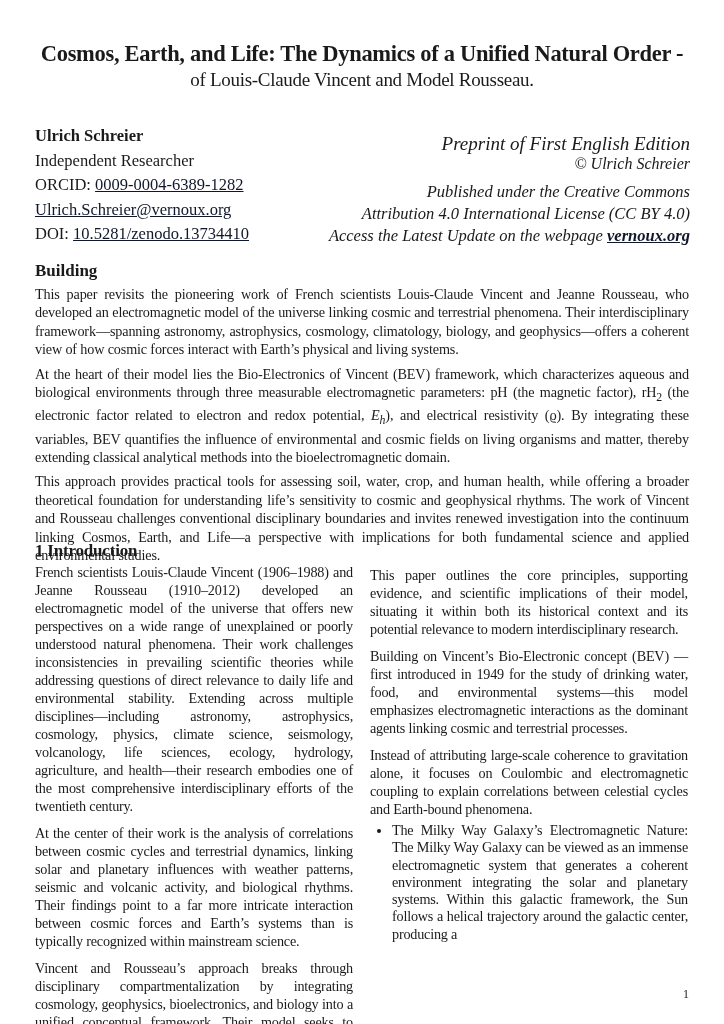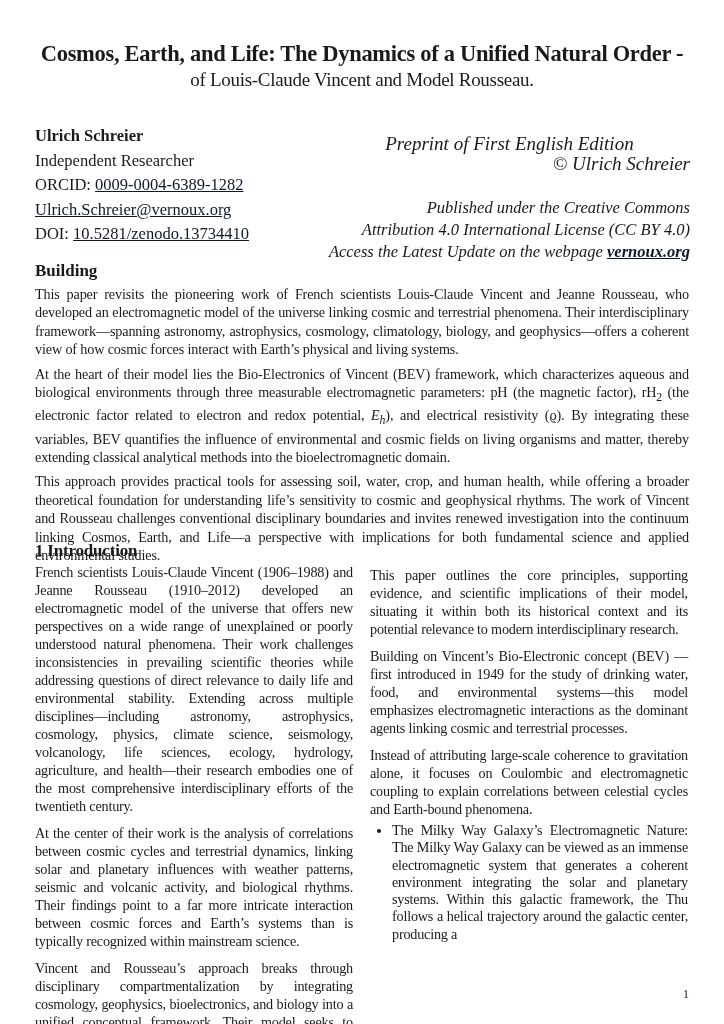--- a/index.html
+++ b/index.html
@@ -10,22 +10,22 @@
   .page { position: absolute; left: 0; top: 0; width: 724px; height: 920px; }
   .title-block { position: absolute; top: 40px; left: 0; width: 724px; text-align: center; }
   .title { font-weight: bold; font-size: 22.5px; letter-spacing: -0.3px; line-height: 28px; margin: 0; }
   .subtitle { font-size: 19px; line-height: 24px; letter-spacing: -0.3px; margin: 0; }
 
   .author-block { position: absolute; left: 35px; top: 124px; font-size: 16.5px; line-height: 24.5px; }
   .author-name { font-weight: bold; }
   a.link { color: #0f172a; text-decoration: underline; }
 
   .pub-block { position: absolute; right: 34px; top: 132px; text-align: right; font-style: italic; }
-  .pub-preprint { font-size: 19px; line-height: 23px; text-align: center; }
-  .pub-copy { font-size: 19px; line-height: 18px; margin-bottom: 24px; }
+  .pub-preprint { font-size: 19px; line-height: 23px; }
+  .pub-copy { font-size: 16px; line-height: 18px; margin-bottom: 8px; }
   .pub-line { font-size: 16.5px; line-height: 22px; }
   .pub-line a.link { font-weight: bold; }
 
   .abstract { position: absolute; left: 35px; top: 260px; width: 654px; }
   .abstract h2 { font-size: 17px; font-weight: bold; margin: 0 0 3px 0; line-height: 22px; }
   .abstract p { font-size: 14.2px; line-height: 18.4px; margin: 0 0 6px 0; text-align: justify; letter-spacing: -0.15px; }
 
   .col { position: absolute; top: 541px; width: 318px; }
   .col.left { left: 35px; }
   .col.right { left: 370px; top: 566px; }
@@ -86,18 +86,18 @@
     <p><span>French scientists </span><b>Louis-Claude Vincent (1906–1988)</b><span> and </span><b>Jeanne Rousseau</b><b style="font-weight:normal"> (1910–2012) developed an </b><b>electromagnetic model of the universe</b><span> that offers new perspectives on a wide range of unexplained or poorly understood natural phenomena. Their work challenges inconsistencies in prevailing scientific theories while addressing questions of direct relevance to daily life and environmental stability. Extending across multiple disciplines—including astronomy, astrophysics, cosmology, physics, climate science, seismology, volcanology, life sciences, ecology, hydrology, agriculture, and health—their research embodies one of the most comprehensive interdisciplinary efforts of the twentieth century.</span></p>
     <p><span>At the center of their work is the analysis of </span><b>correlations between cosmic cycles and terrestrial dynamics</b><span>, linking solar and planetary influences with weather patterns, seismic and volcanic activity, and biological rhythms. Their findings point to a far more intricate interaction between </span><b>cosmic forces and Earth’s systems</b><span> than is typically recognized within mainstream science.</span></p>
     <p><span>Vincent and Rousseau’s approach breaks through disciplinary compartmentalization by integrating </span><b>cosmology, geophysics, bioelectronics, and biology</b><span> into a unified conceptual framework. Their model seeks to reveal the continuous energetic dialogue between the cosmos and life on Earth, grounded in empirical measurements and electromagnetic principles.</span></p>
   </div>
 
   <div class="col right">
     <p><span>This paper outlines the </span><b>core principles</b><span>, </span><b>supporting evidence</b><span>, and </span><b>scientific implications</b><span> of their model, situating it within both its historical context and its potential relevance to modern interdisciplinary research.</span></p>
     <p>Building on Vincent’s Bio-Electronic concept (BEV) —first introduced in 1949 for the study of drinking water, food, and environmental systems—this model emphasizes electromagnetic interactions as the dominant agents linking cosmic and terrestrial processes.</p>
     <p style="margin-bottom:4px">Instead of attributing large-scale coherence to gravitation alone, it focuses on Coulombic and electromagnetic coupling to explain correlations between celestial cycles and Earth-bound phenomena.</p>
     <ul class="bullets">
-      <li><b>The Milky Way Galaxy’s Electromagnetic Nature:</b><span> The Milky Way Galaxy can be viewed as an immense electromagnetic system that generates a coherent environment integrating the solar and planetary systems. Within this galactic framework, the Thu follows a helical trajectory around the galactic center, producing a</span></li>
+      <li><b>The Milky Way Galaxy’s Electromagnetic Nature:</b><span> The Milky Way Galaxy can be viewed as an immense electromagnetic system that generates a coherent environment integrating the solar and planetary systems. Within this galactic framework, the Sun follows a helical trajectory around the galactic center, producing a</span></li>
     </ul>
   </div>
 
   <div class="page-number">1</div>
 </div>
 
 </body></html>

